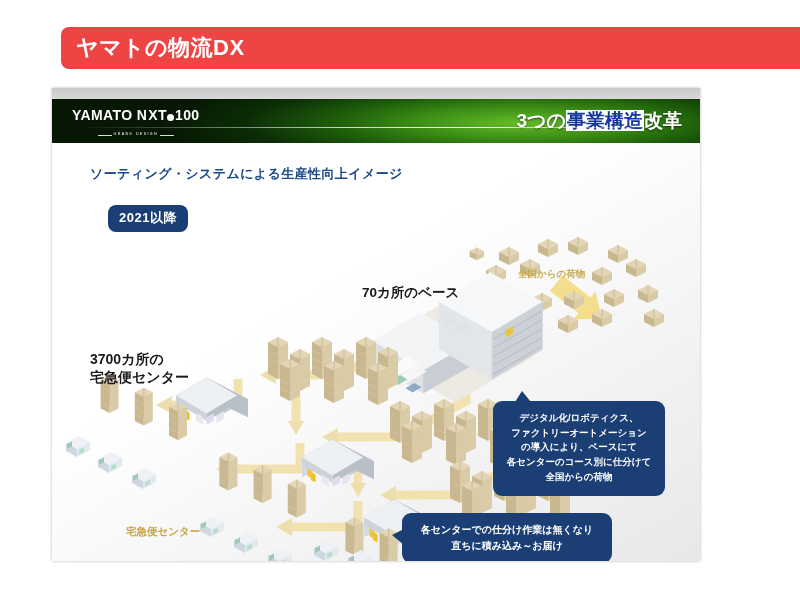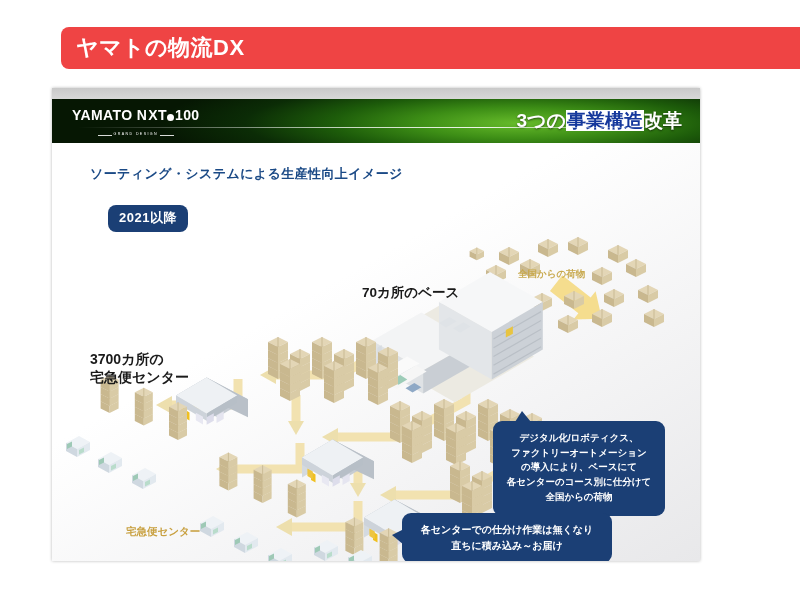--- a/index.html
+++ b/index.html
@@ -203,21 +203,20 @@
   }
   .callout .tail {
     position: absolute;
     width: 0; height: 0;
   }
   #callout-base {
     left: 441px; top: 258px;
     width: 172px;
     padding: 10px 8px 11px;
     font-size: 9.5px;
-    margin-top: 20px;
   }
   #callout-base .tail {
     left: 22px; top: -10px;
     border-left: 7px solid transparent;
     border-right: 9px solid transparent;
     border-bottom: 11px solid #1b3f75;
   }
   #callout-center {
     left: 350px; top: 370px;
     width: 210px;

